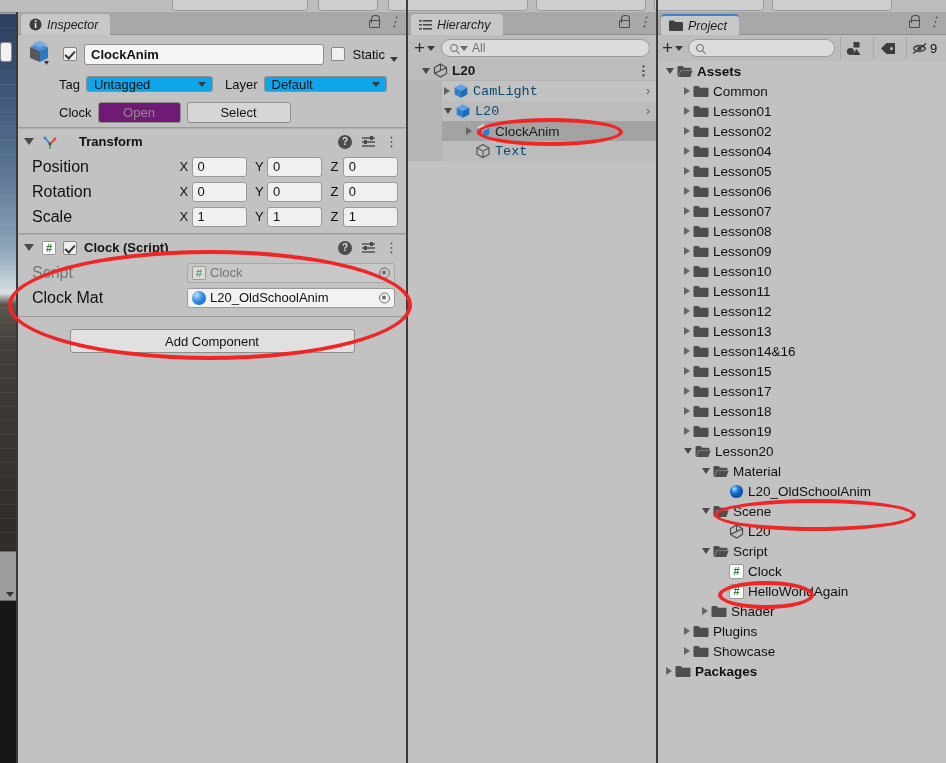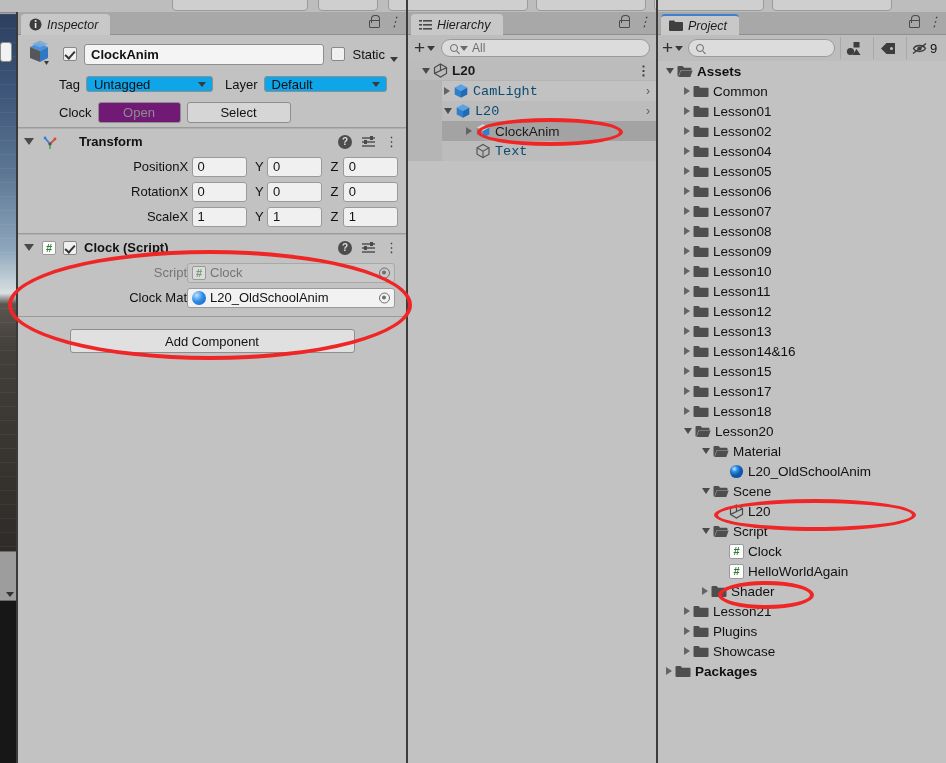--- a/index.html
+++ b/index.html
@@ -115,21 +115,21 @@
   .foldout { width: 0; height: 0; border-left: 5px solid transparent; border-right: 5px solid transparent;
              border-top: 7px solid #4a4a4a; margin-right: 1px; }
   .comp-title { font-weight: bold; font-size: 13px; }
   .comp-head-right { margin-left: auto; display: flex; align-items: center; gap: 9px; }
   .help-icon {
     width: 14px; height: 14px; border-radius: 50%; background: #4d4d4d; color: #ddd;
     font-size: 10px; font-weight: bold; display: flex; align-items: center; justify-content: center;
   }
   .presets-icon { width: 15px; height: 13px; position: relative; }
   .prop-row { display: flex; align-items: center; height: 25px; padding-left: 14px; }
-  .prop-label { width: 155px; font-size: 13px; text-align: right; }
+  .prop-label { width: 155px; font-size: 16px; }
   .axis-lbl { font-size: 13px; width: 14px; text-align: left; }
   .num-field {
     width: 62px; height: 20px; background: #f0f0f0; border: 1px solid #9a9a9a; border-radius: 3px;
     display: flex; align-items: center; padding: 0 5px; font-size: 13px; margin-right: 8px;
   }
   .obj-field {
     height: 20px; background: #f2f2f2; border: 1px solid #9a9a9a; border-radius: 3px;
     display: flex; align-items: center; padding: 0 4px; font-size: 13px; gap: 4px; position: relative;
   }
   .obj-field.disabled { background: #c8c8c8; color: #757575; border-color: #a8a8a8; }
@@ -700,20 +700,28 @@
         <div class="p-row">
           <span style="width: 26px; flex: 0 0 auto;"></span>
           <span class="tw tw-right"></span>
           <svg width="16" height="13" viewBox="0 0 16 13" style="flex: 0 0 auto;">
             <path d="M0.5 2 A1 1 0 0 1 1.5 1 L5.6 1 L7.1 2.8 L14.5 2.8 A1 1 0 0 1 15.5 3.8 L15.5 11 A1 1 0 0 1 14.5 12 L1.5 12 A1 1 0 0 1 0.5 11 Z" fill="#4e4e4e"></path>
           </svg>
           <span class="p-label">Lesson18</span>
         </div>
         <div class="p-row">
           <span style="width: 26px; flex: 0 0 auto;"></span>
+          <span class="tw tw-right"></span>
+          <svg width="16" height="13" viewBox="0 0 16 13" style="flex: 0 0 auto;">
+            <path d="M0.5 2 A1 1 0 0 1 1.5 1 L5.6 1 L7.1 2.8 L14.5 2.8 A1 1 0 0 1 15.5 3.8 L15.5 11 A1 1 0 0 1 14.5 12 L1.5 12 A1 1 0 0 1 0.5 11 Z" fill="#4e4e4e"></path>
+          </svg>
+          <span class="p-label">Lesson19</span>
+        </div>
+        <div class="p-row">
+          <span style="width: 26px; flex: 0 0 auto;"></span>
           <span class="tw tw-down"></span>
           <svg width="16" height="13" viewBox="0 0 16 13" style="flex: 0 0 auto;">
             <path d="M0.5 2 A1 1 0 0 1 1.5 1 L5.6 1 L7.1 2.8 L13.5 2.8 A1 1 0 0 1 14.5 3.8 L14.5 5.2 L3.6 5.2 L1.3 11.8 L1.5 12 L0.5 11 Z" fill="#4e4e4e"></path>
             <path d="M3.9 5.6 L15.6 5.6 L13.3 12 L1.6 12 Z" fill="#4e4e4e"></path>
           </svg>
           <span class="p-label">Lesson20</span>
         </div>
         <div class="p-row">
           <span style="width: 44px; flex: 0 0 auto;"></span>
           <span class="tw tw-down"></span>
@@ -791,28 +799,20 @@
             <path d="M0.5 2 A1 1 0 0 1 1.5 1 L5.6 1 L7.1 2.8 L14.5 2.8 A1 1 0 0 1 15.5 3.8 L15.5 11 A1 1 0 0 1 14.5 12 L1.5 12 A1 1 0 0 1 0.5 11 Z" fill="#4e4e4e"></path>
           </svg>
           <span class="p-label">Shader</span>
         </div>
         <div class="p-row">
           <span style="width: 26px; flex: 0 0 auto;"></span>
           <span class="tw tw-right"></span>
           <svg width="16" height="13" viewBox="0 0 16 13" style="flex: 0 0 auto;">
             <path d="M0.5 2 A1 1 0 0 1 1.5 1 L5.6 1 L7.1 2.8 L14.5 2.8 A1 1 0 0 1 15.5 3.8 L15.5 11 A1 1 0 0 1 14.5 12 L1.5 12 A1 1 0 0 1 0.5 11 Z" fill="#4e4e4e"></path>
           </svg>
-          <span class="p-label">Lesson21</span>
-        </div>
-        <div class="p-row">
-          <span style="width: 26px; flex: 0 0 auto;"></span>
-          <span class="tw tw-right"></span>
-          <svg width="16" height="13" viewBox="0 0 16 13" style="flex: 0 0 auto;">
-            <path d="M0.5 2 A1 1 0 0 1 1.5 1 L5.6 1 L7.1 2.8 L14.5 2.8 A1 1 0 0 1 15.5 3.8 L15.5 11 A1 1 0 0 1 14.5 12 L1.5 12 A1 1 0 0 1 0.5 11 Z" fill="#4e4e4e"></path>
-          </svg>
           <span class="p-label">Plugins</span>
         </div>
         <div class="p-row">
           <span style="width: 26px; flex: 0 0 auto;"></span>
           <span class="tw tw-right"></span>
           <svg width="16" height="13" viewBox="0 0 16 13" style="flex: 0 0 auto;">
             <path d="M0.5 2 A1 1 0 0 1 1.5 1 L5.6 1 L7.1 2.8 L14.5 2.8 A1 1 0 0 1 15.5 3.8 L15.5 11 A1 1 0 0 1 14.5 12 L1.5 12 A1 1 0 0 1 0.5 11 Z" fill="#4e4e4e"></path>
           </svg>
           <span class="p-label">Showcase</span>
         </div>

